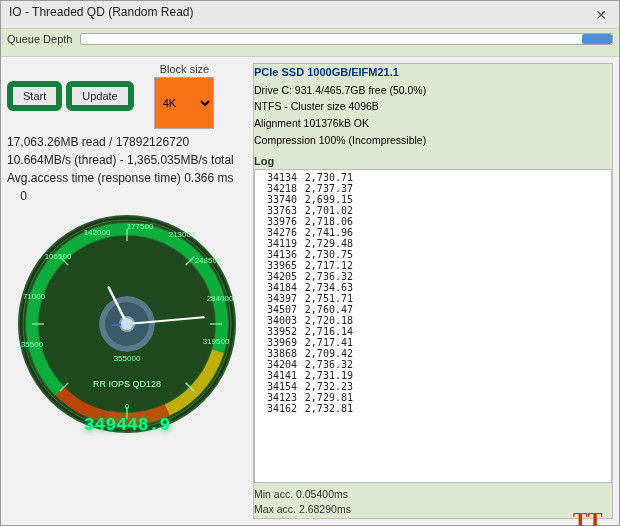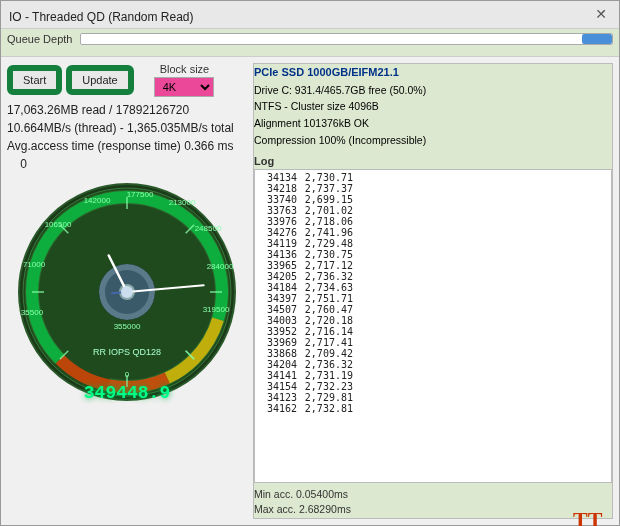--- a/index.html
+++ b/index.html
@@ -17,21 +17,21 @@
       border: 1px solid #999;
       display: flex;
       flex-direction: column;
       background: #f0f0f0;
     }
     .title-bar {
       background: #e8e8e8;
       border-bottom: 1px solid #ccc;
       padding: 4px 8px;
       display: flex;
-      align-items: flex-end;
+      align-items: flex-start;
       justify-content: space-between;
       height: 28px;
     }
     .title-bar-text {
       font-size: 12px;
       color: #222;
     }
     .close-btn {
       width: 20px;
       height: 20px;
@@ -102,23 +102,23 @@
       cursor: pointer;
       color: #222;
     }
     .block-size-label {
       font-size: 11px;
       color: #333;
       margin-left: 6px;
     }
     .block-size-select {
       font-size: 11px;
-      padding: 2px 4px;
+      padding: 18px 4px;
       border: 1px solid #aaa;
-      background: #ec4899;
+      background: #f97316;
       width: 60px;
       margin-top: 2px;
     }
     .stats-text {
       font-size: 12px;
       color: #222;
       line-height: 1.5;
       margin-bottom: 4px;
     }
     .gauge-container {

